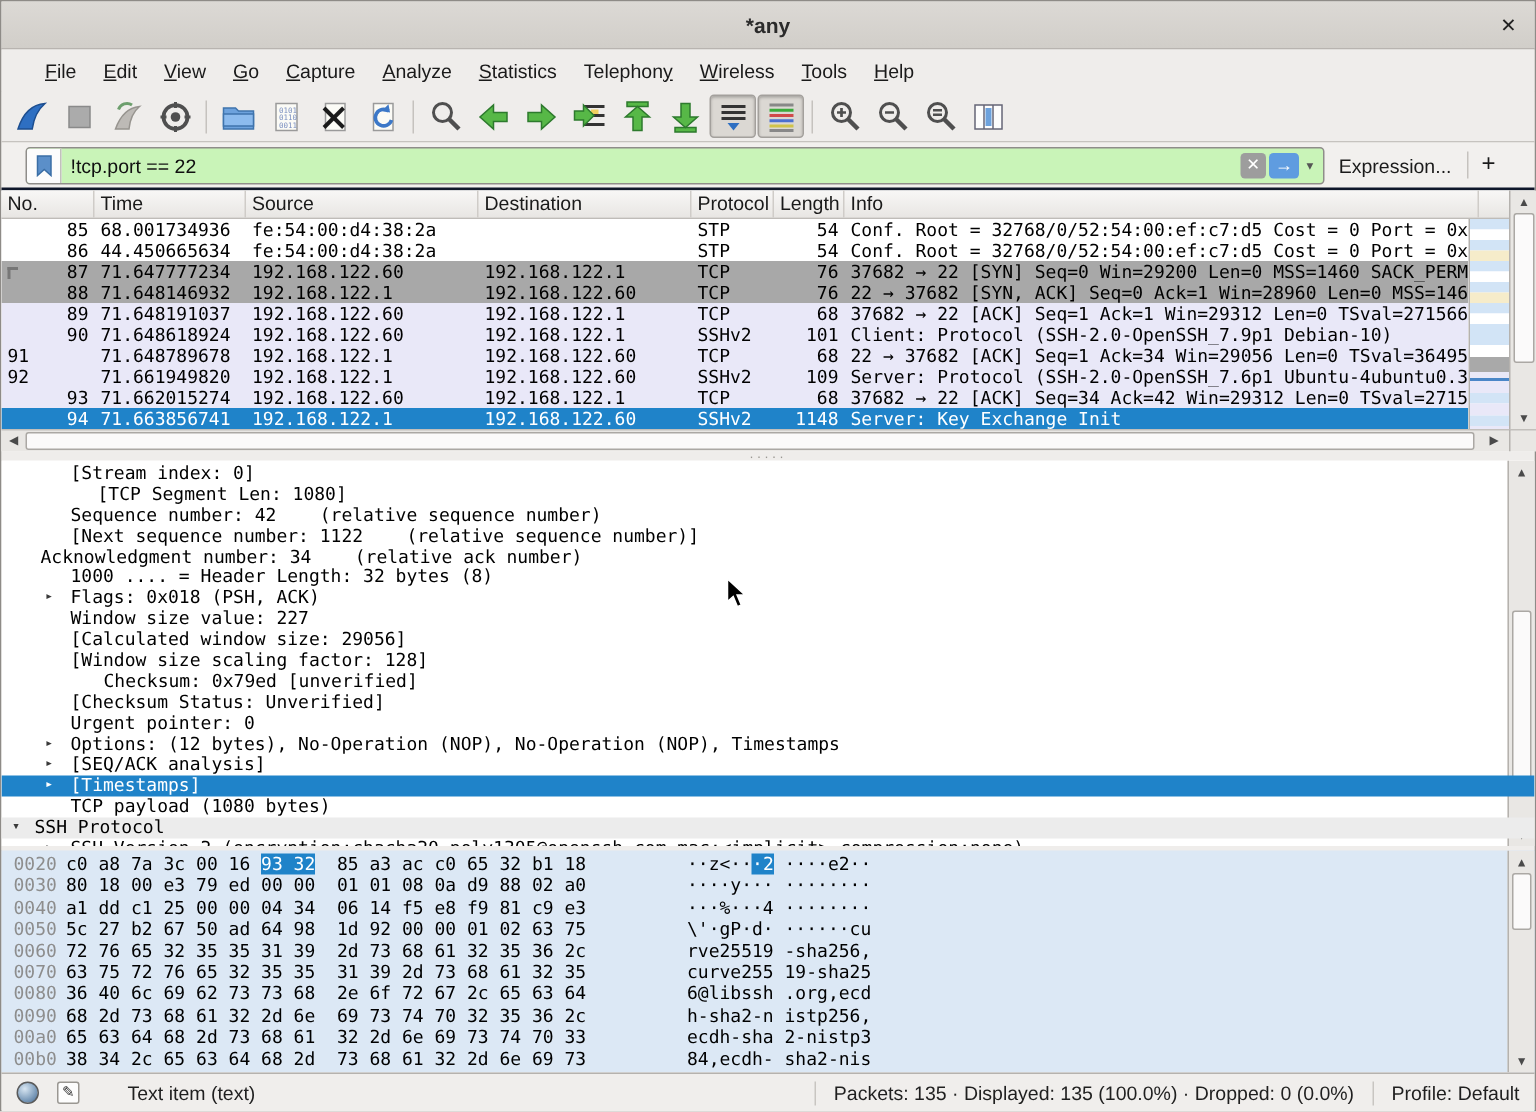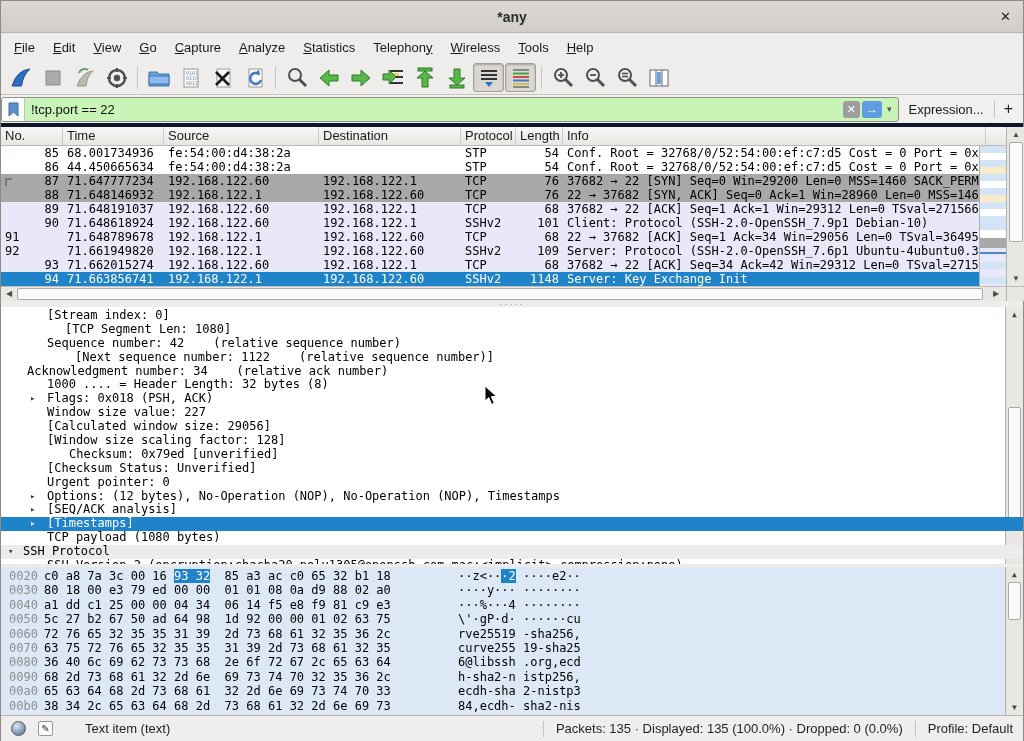--- a/index.html
+++ b/index.html
@@ -13,38 +13,38 @@
 
   
   .titlebar { position:absolute; top:0; left:0; right:0; height:32px;
     background:linear-gradient(#dcd9d5,#d1cec9); border-bottom:1px solid #b8b4b0;
     display:flex; align-items:center; justify-content:center; }
   .titlebar .title { font-size:14px; font-weight:bold; color:#2b2b2b; }
   .titlebar .close { position:absolute; right:12px; top:8px; font-size:13px; color:#222; cursor:default; }
 
   
   .menubar { position:absolute; top:32px; left:0; right:0; height:28px;
-    background:#efedeb; display:flex; align-items:center; padding-left:4px;
+    background:#efedeb; display:flex; align-items:center; padding-left:20px;
     font-size:13px; color:#1a1a1a; }
   .menu-item { padding:5px 9px; white-space:nowrap; }
 
   
   .toolbar { position:absolute; top:60px; left:0; right:0; height:34px;
     background:#efedeb; border-bottom:1px solid #c6c3bf;
     display:flex; align-items:center; padding-left:4px; gap:1px; }
   .tool-btn { width:31px; height:29px; display:flex; align-items:center; justify-content:center;
     border:1px solid transparent; border-radius:3px; }
   .tool-btn.pressed { background:#dbd8d3; border:1px solid #a3a09c; box-shadow:inset 0 1px 2px rgba(0,0,0,.25); }
   .tool-sep { width:1px; height:22px; background:#c5c2be; margin:0 4px; flex:none; }
   .ticon { display:flex; align-items:center; justify-content:center; }
 
   
   .filterbar { position:absolute; top:94px; left:0; right:0; height:32px;
-    background:#f2f0ee; border-bottom:4px solid #0f172a;
-    display:flex; align-items:center; padding:0 0; }
+    background:#f2f0ee; border-bottom:2px solid #0f172a;
+    display:flex; align-items:center; padding:0 16px; }
   .filter-box { height:25px; flex:1; background:#c9f4b8; border:1px solid #8f8d8a;
     border-radius:3px; display:flex; align-items:center; overflow:hidden; }
   .filter-bookmark { width:23px; height:23px; background:#fcfcfc; border-right:1px solid #c2c0bd;
     display:flex; align-items:center; justify-content:center; flex:none; }
   .filter-text { flex:1; font-size:13px; color:#101010; padding-left:6px; white-space:pre; }
   .filter-clear { width:17px; height:17px; background:#9d9d9d; border-radius:3px; color:#fff;
     font-size:11px; line-height:17px; text-align:center; margin-right:2px; flex:none; }
   .filter-apply { width:20px; height:17px; background:#5f9ce0; border-radius:3px; color:#fff;
     font-size:12px; line-height:16px; text-align:center; font-weight:bold; flex:none; }
   .filter-caret { color:#555; font-size:9px; padding:0 6px 0 5px; flex:none; }
@@ -513,21 +513,21 @@
 
   <div class="details" id="details">
     <div class="dt-vscroll">
       <span class="sb-arrow" style="top:1px;left:0;width:17px;">▲</span>
       <span class="sb-arrow" style="bottom:1px;left:0;width:17px;">▼</span>
       <span class="thumb" style="left:2px;top:100px;width:13px;height:120px;"></span>
     </div>
   <div class="dt-line" style="padding-left: 46px;"><span>[Stream index: 0]</span></div>
       <div class="dt-line" style="padding-left: 64px;"><span>[TCP Segment Len: 1080]</span></div>
       <div class="dt-line" style="padding-left: 46px;"><span>Sequence number: 42    (relative sequence number)</span></div>
-      <div class="dt-line" style="padding-left: 74px;"><span>[Next sequence number: 1122    (relative sequence number)]</span></div>
+      <div class="dt-line" style="padding-left: 46px;"><span>[Next sequence number: 1122    (relative sequence number)]</span></div>
       <div class="dt-line" style="padding-left: 26px;"><span>Acknowledgment number: 34    (relative ack number)</span></div>
       <div class="dt-line" style="padding-left: 46px;"><span>1000 .... = Header Length: 32 bytes (8)</span></div>
       <div class="dt-line" style="padding-left: 46px;"><span class="arrow" style="left: 29px;">▸</span><span>Flags: 0x018 (PSH, ACK)</span></div>
       <div class="dt-line" style="padding-left: 46px;"><span>Window size value: 227</span></div>
       <div class="dt-line" style="padding-left: 46px;"><span>[Calculated window size: 29056]</span></div>
       <div class="dt-line" style="padding-left: 46px;"><span>[Window size scaling factor: 128]</span></div>
       <div class="dt-line" style="padding-left: 46px; margin-left: 22px;"><span>Checksum: 0x79ed [unverified]</span></div>
       <div class="dt-line" style="padding-left: 46px;"><span>[Checksum Status: Unverified]</span></div>
       <div class="dt-line" style="padding-left: 46px;"><span>Urgent pointer: 0</span></div>
       <div class="dt-line" style="padding-left: 46px;"><span class="arrow" style="left: 29px;">▸</span><span>Options: (12 bytes), No-Operation (NOP), No-Operation (NOP), Timestamps</span></div>

